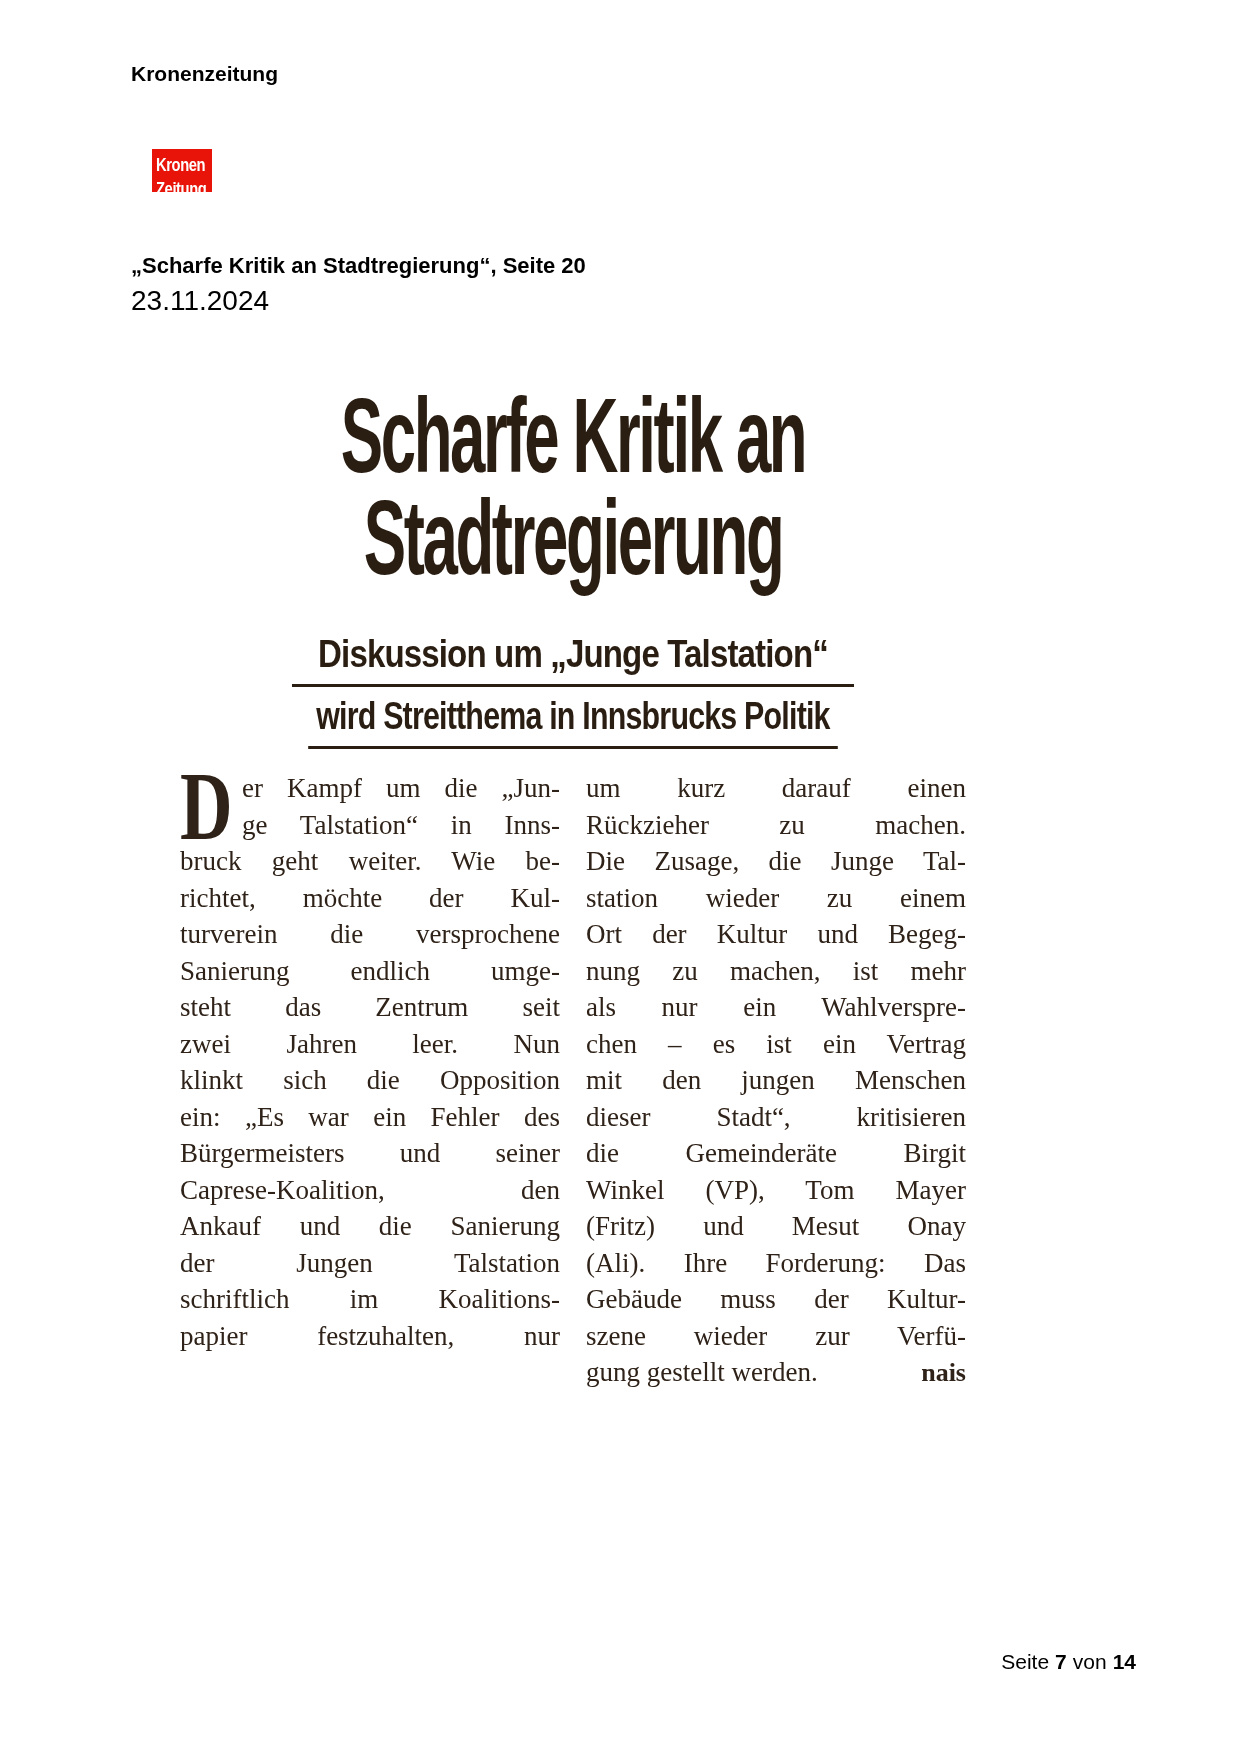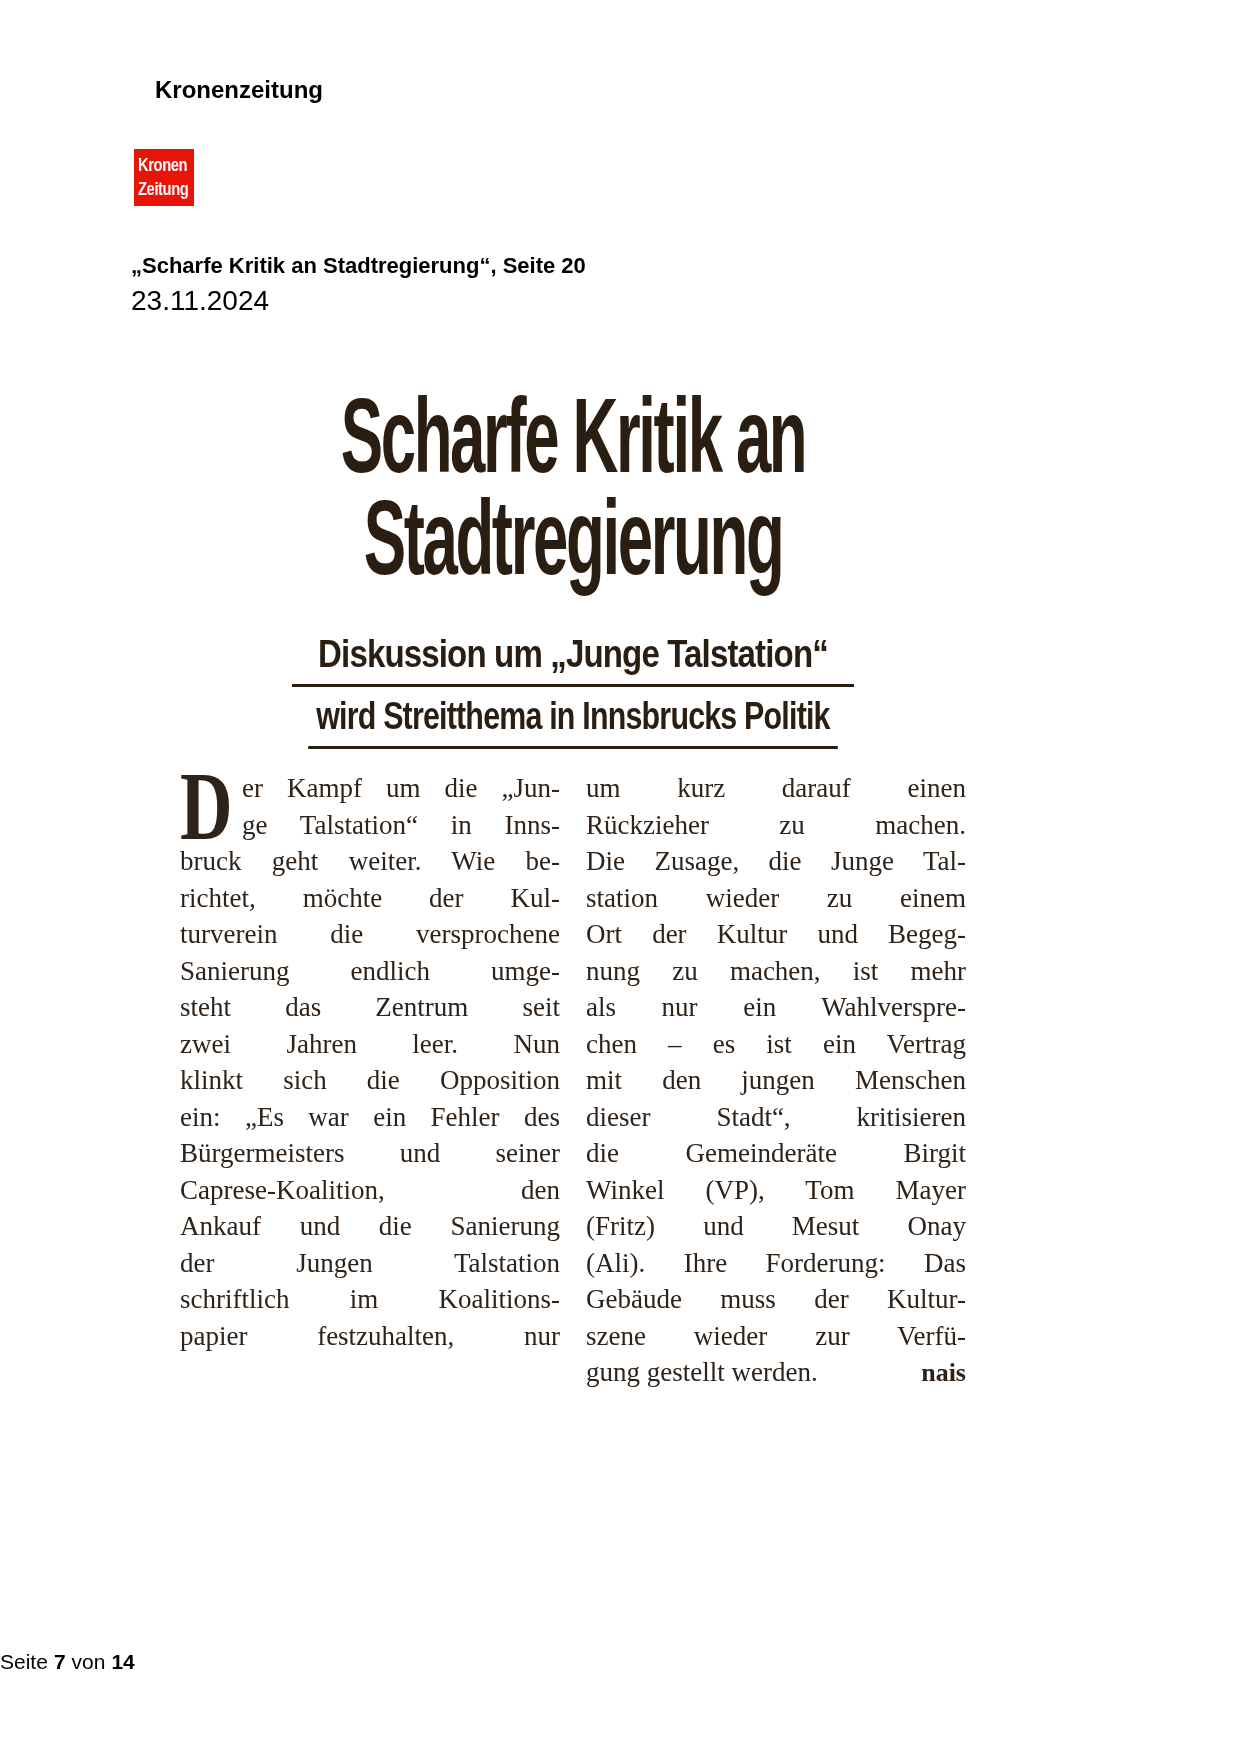--- a/index.html
+++ b/index.html
@@ -7,26 +7,26 @@
     position: relative;
     width: 1241px;
     height: 1754px;
     background: #ffffff;
     font-family: "Liberation Sans", sans-serif;
     overflow: hidden;
   }
 
   
   .masthead-text {
-    position: absolute; left: 131px; top: 76px;
-    font-size: 24px; font-weight: bold; color: #000000; margin-left: 24px;
+    position: absolute; left: 131px; top: 62px;
+    font-size: 21px; font-weight: bold; color: #000000;
   }
   .kronen-logo {
-    position: absolute; left: 134px; top: 149px;
-    width: 60px; height: 57px;
+    position: absolute; left: 152px; top: 149px;
+    width: 60px; height: 43px;
     background: #e81309;
     box-sizing: border-box;
     padding: 4px 0 0 4px;
   }
   .kronen-logo .logo-line {
     color: #ffffff; font-weight: bold; font-size: 18px; line-height: 24px;
     letter-spacing: -0.5px; white-space: nowrap;
     transform: scaleX(0.82); transform-origin: 0 50%;
   }
   .clip-title {
@@ -82,21 +82,21 @@
   }
   .last-line {
     display: flex; justify-content: space-between; align-items: baseline;
     height: 36.5px; line-height: 36.5px;
   }
   .last-line .byline { font-weight: bold; font-size: 26px; }
 
   
   .page-footer {
     position: absolute; left: 0; top: 1650px; width: 1136px;
-    text-align: left; font-size: 21px; color: #000000;
+    text-align: right; font-size: 21px; color: #000000;
   }
   .page-footer .wrap { display: inline-flex; gap: 6px; }
   .page-footer .bold { font-weight: bold; }
 </style>
 </head>
 <body>
 
 <div class="page">
 
   <div class="masthead-text">Kronenzeitung</div>

